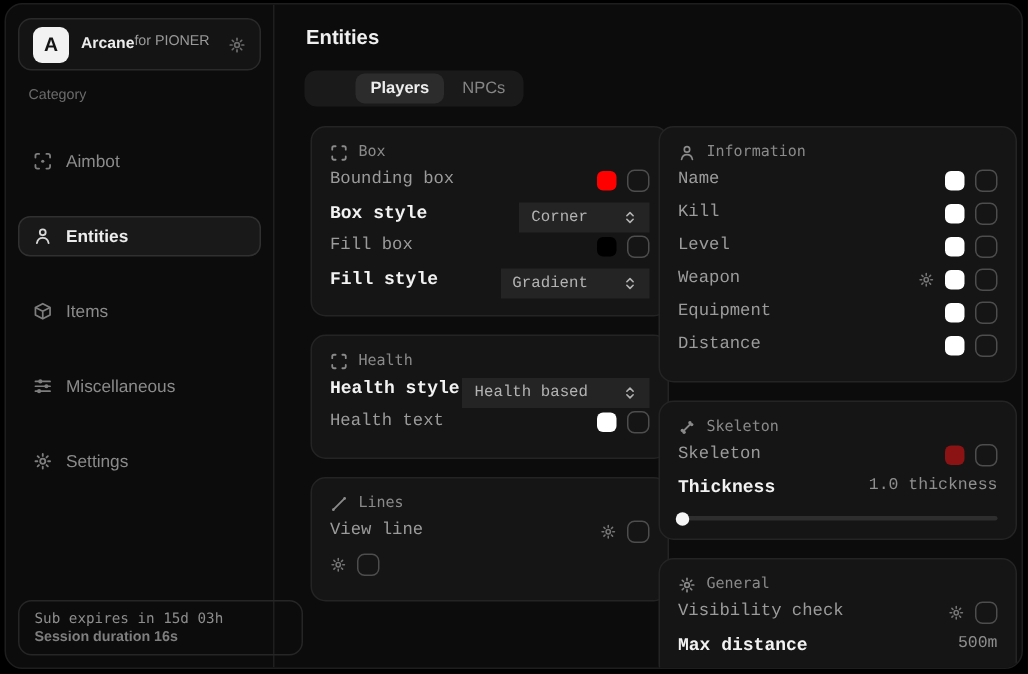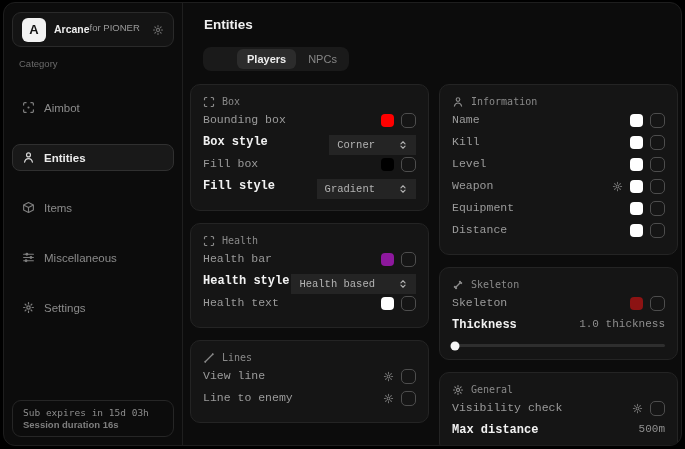--- a/index.html
+++ b/index.html
@@ -12,32 +12,32 @@
   .brand-logo { width:24px; height:24px; border-radius:6px; background:#f2f2f2; color:#141414; font-weight:bold; font-size:13px; display:flex; align-items:center; justify-content:center; flex:none; }
   .brand-text { display:flex; flex-direction:row; line-height:1.15; }
   .brand-name { font-size:10.5px; font-weight:bold; color:#ececec; }
   .brand-sub { font-size:9.5px; color:#9a9a9a; }
   .brand-gear { margin-left:auto; color:#6d6d6d; display:flex; }
   .category { position:absolute; left:15px; top:55px; font-size:9.5px; color:#6b6b6b; }
   .nav { position:absolute; left:8px; top:71px; right:8px; display:flex; flex-direction:column; gap:3px; }
   .nav-item { display:flex; align-items:center; gap:9px; height:27px; padding:0 9px; border-radius:8px; border:1px solid transparent; color:#8b8b8b; font-size:11.5px; cursor:default;margin-top:20px; }
   .nav-item.active { background:#191919; border-color:#303030; color:#ececec; font-weight:bold; }
   .nicon { display:flex; color:inherit; opacity:.9; flex:none; }
-  .sidebar-footer { position:absolute; left:8px; bottom:8px; width:162px; height:37px; border:1px solid #262626; border-radius:9px; padding:5px 10px; display:flex; flex-direction:column; justify-content:center; gap:1px; }
+  .sidebar-footer { position:absolute; left:8px; bottom:8px; width:190px; height:37px; border:1px solid #262626; border-radius:9px; padding:5px 10px; display:flex; flex-direction:column; justify-content:center; gap:1px; }
   .foot1 { font-family:"DejaVu Sans Mono",monospace; font-size:9.5px; color:#8d8d8d; white-space:nowrap; }
   .foot2 { font-size:9.5px; font-weight:bold; color:#7f7f7f; white-space:nowrap; }
 
   
   .main-title { position:absolute; left:200px; top:14px; font-size:13.5px; font-weight:bold; color:#f0f0f0; }
   .tabs { position:absolute; left:199px; top:44px; height:24px; background:#1a1a1a; border-radius:8px; display:inline-flex; align-items:center; padding:2px; gap:2px; }
   .tab { height:20px; padding:0 10px; display:flex; align-items:center; border-radius:6px; font-size:11px; color:#868686; }
   .tab.active { background:#2c2c2c; color:#ededed; font-weight:bold;margin-left:32px; }
 
   .col { position:absolute; top:81px; width:239px; display:flex; flex-direction:column; gap:12px; }
-  .col-left { left:186px; }
+  .col-left { left:203px; }
   .col-right { left:435px; }
 
   .card { background:#151515; border:1px solid #242424; border-radius:10px; padding:8px 12px 9px; }
   .card-head { display:flex; align-items:center; gap:7px; height:17px; color:#8a8a8a; font-family:"DejaVu Sans Mono",monospace; font-size:10px; margin-bottom:3px; }
   .hicon { display:flex; color:#8a8a8a; flex:none; }
   .row { display:flex; align-items:flex-start; height:22px;font-family:Liberation Mono, monospace; }
   .row .label { flex:1; font-size:11.5px; color:#9b9b9b; }
   .row .label.em { color:#f2f2f2; font-weight:bold; font-size:12px; }
   .controls { display:flex; align-items:center; gap:7px; }
   .swatch { width:13px; height:13px; border-radius:4px; flex:none; }
@@ -189,27 +189,20 @@
     <div class="card">
       <div class="card-head">
         <span class="hicon">
             <svg viewBox="0 0 16 16" width="12" height="12">
               <path d="M2 5V3.5A1.5 1.5 0 0 1 3.5 2H5M11 2h1.5A1.5 1.5 0 0 1 14 3.5V5M14 11v1.5a1.5 1.5 0 0 1-1.5 1.5H11M5 14H3.5A1.5 1.5 0 0 1 2 12.5V11" fill="none" stroke="currentColor" stroke-width="1.6" stroke-linecap="round"></path>
             </svg>
           </span>
         <span>Health</span>
       </div>
       <div class="row">
-        <span class="label">Health bar</span>
-        <span class="controls">
-            <span class="swatch" style="background: rgb(141, 24, 157);"></span>
-            <span class="checkbox"></span>
-          </span>
-      </div>
-      <div class="row">
         <span class="label em">Health style</span>
         <span class="dropdown">
             <span>Health based</span>
             <svg viewBox="0 0 12 12" width="10" height="10">
               <path d="M3.5 4.6 6 2.1l2.5 2.5M3.5 7.4 6 9.9l2.5-2.5" fill="none" stroke="currentColor" stroke-width="1.3" stroke-linecap="round" stroke-linejoin="round"></path>
             </svg>
           </span>
       </div>
       <div class="row">
         <span class="label">Health text</span>
@@ -239,21 +232,20 @@
                 <g fill="none" stroke="currentColor" stroke-width="1.5" stroke-linecap="round">
                   <circle cx="8" cy="8" r="2.1"></circle>
                   <path d="M8 2v1.6M8 12.4V14M2 8h1.6M12.4 8H14M3.8 3.8l1.1 1.1M11.1 11.1l1.1 1.1M12.2 3.8l-1.1 1.1M4.9 11.1l-1.1 1.1"></path>
                 </g>
               </svg>
             </span>
             <span class="checkbox"></span>
           </span>
       </div>
       <div class="row">
-        <span class="label">Line to enemy</span>
         <span class="controls">
             <span class="gear-mini">
               <svg viewBox="0 0 16 16" width="11" height="11">
                 <g fill="none" stroke="currentColor" stroke-width="1.5" stroke-linecap="round">
                   <circle cx="8" cy="8" r="2.1"></circle>
                   <path d="M8 2v1.6M8 12.4V14M2 8h1.6M12.4 8H14M3.8 3.8l1.1 1.1M11.1 11.1l1.1 1.1M12.2 3.8l-1.1 1.1M4.9 11.1l-1.1 1.1"></path>
                 </g>
               </svg>
             </span>
             <span class="checkbox"></span>

